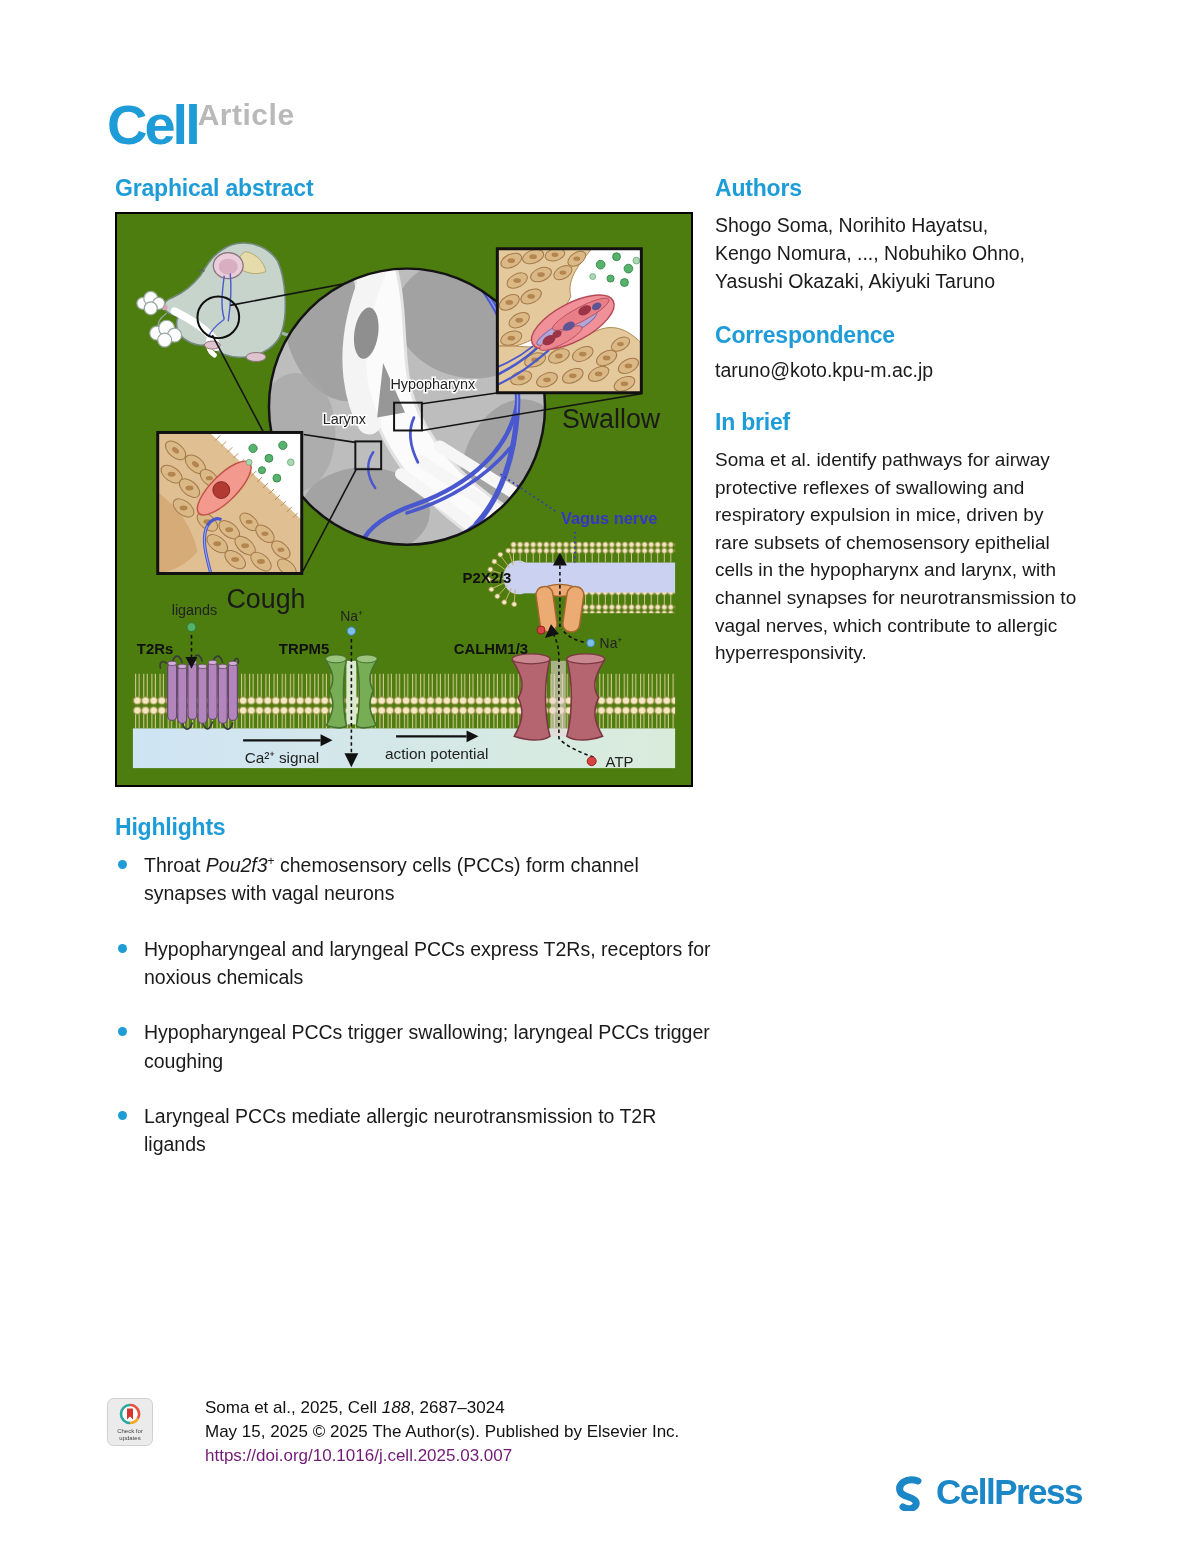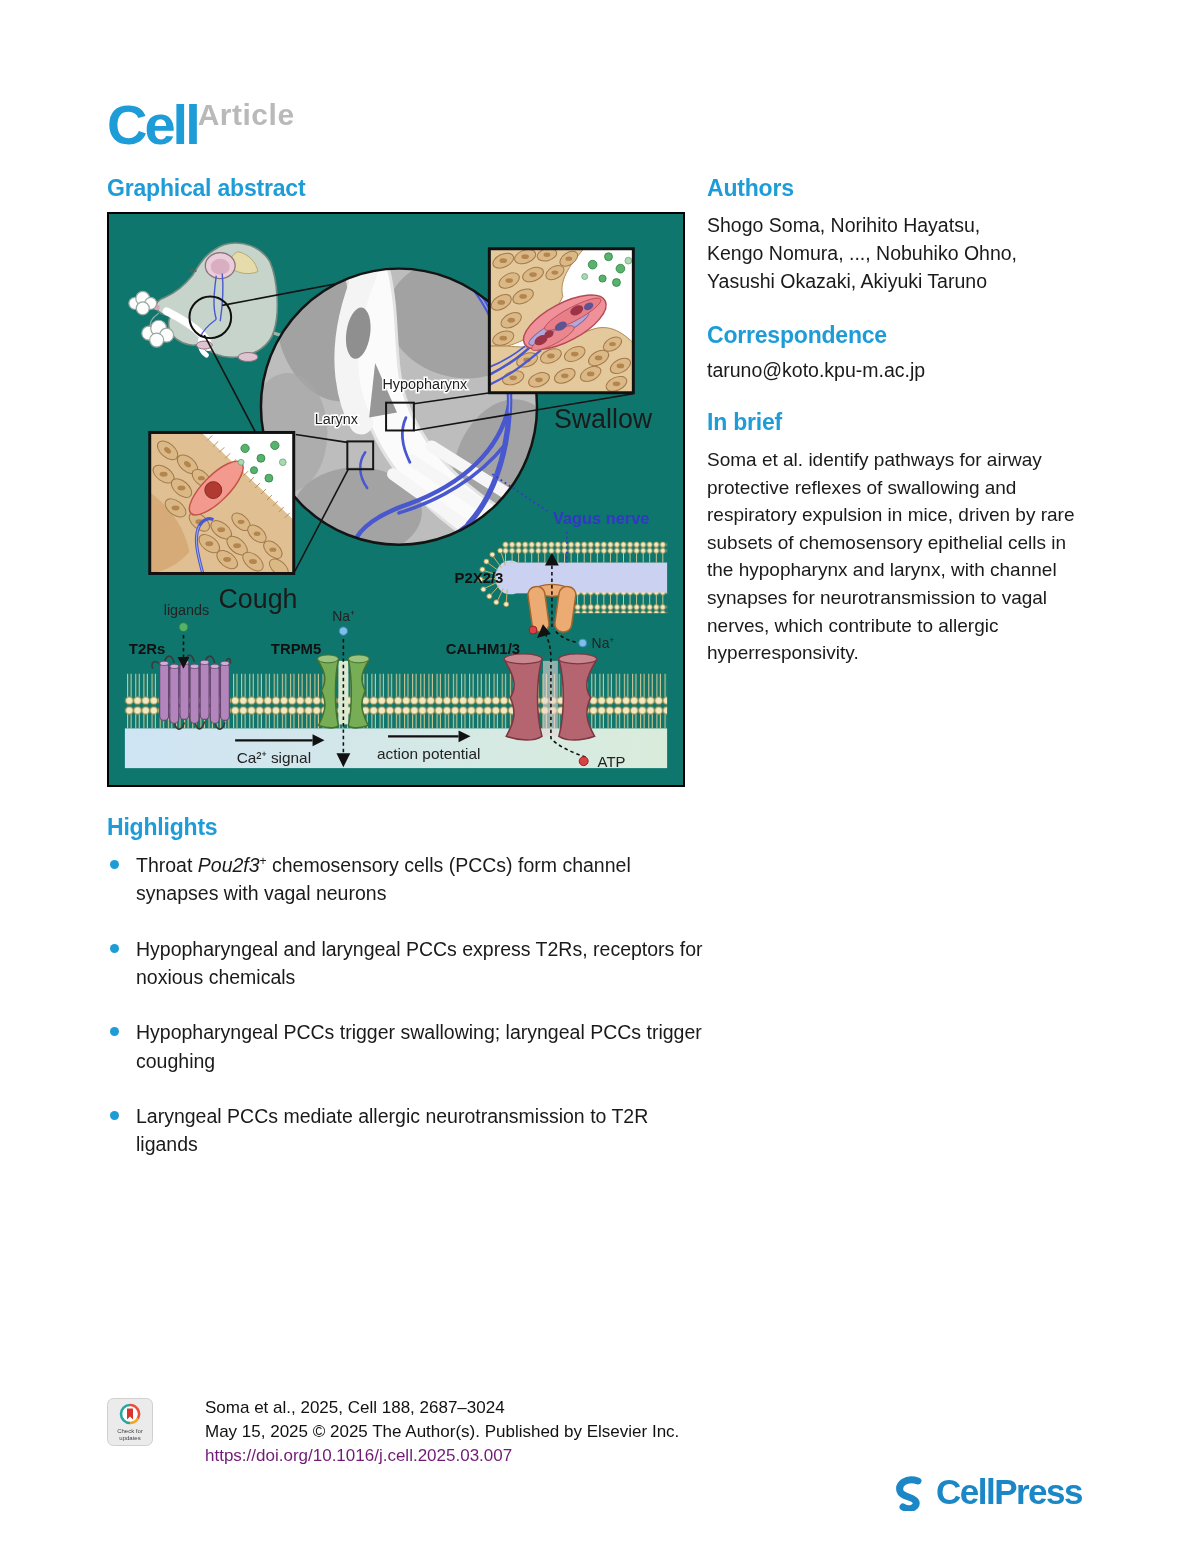--- a/index.html
+++ b/index.html
@@ -2,39 +2,39 @@
 <html><head>
 <meta charset="utf-8">
 <style>
   html,body{margin:0;padding:0;background:#fff;}
   body{width:1200px;height:1557px;position:relative;font-family:"Liberation Sans",sans-serif;color:#1a1a1a;overflow:hidden;}
   .page{position:absolute;left:107px;top:0;width:973px;}
   .masthead{display:flex;justify-content:flex-start;align-items:flex-start;padding-top:98px;}
   .cell-logo{font-size:56px;font-weight:bold;color:#1e9cd7;letter-spacing:-3px;line-height:0.95;}
   .article-label{font-size:30px;font-weight:bold;color:#b9b9b9;letter-spacing:0.5px;}
   h1.title{font-size:34px;line-height:1.22;font-weight:bold;color:#121212;letter-spacing:-0.4px;margin:30px 0 0 0;width:930px;}
-  .columns{display:flex;margin-top:24px;}
+  .columns{display:flex;margin-top:24px;margin-left:8px;}
   .col-left{width:578px;}
   .col-right{width:373px;margin-left:22px;}
   h2.sec{color:#1e9cd7;font-size:23px;font-weight:bold;margin:0 0 10px 0;letter-spacing:-0.2px;}
-  .ga-box{width:578px;height:575px;border:2px solid #000;box-sizing:border-box;background:#0f766e;}
+  .ga-box{width:578px;height:575px;border:2px solid #000;box-sizing:border-box;background:#4d7c0f;}
   .authors-block div{font-size:19.5px;line-height:1.42;}
   .corr-block{margin-top:27px;}
   .corr-block .email{font-size:19.5px;}
   .brief-block{margin-top:27px;}
   .brief-block p{font-size:19px;line-height:1.45;margin:0;}
   .highlights{margin-top:27px;width:600px;}
   .hl-item{position:relative;padding-left:29px;font-size:19.5px;line-height:1.45;margin-bottom:27px;width:575px;}
   .hl-item .dot{position:absolute;left:3px;top:9px;width:9px;height:9px;border-radius:50%;background:#1e9cd7;}
   .hl-item i{font-style:italic;}
   .hl-item sup{font-size:12px;vertical-align:super;line-height:0;}
   .footer{position:absolute;left:107px;top:1396px;display:flex;align-items:flex-start;}
   .badge{width:46px;height:48px;margin-top:2px;}
   .foot-text{margin-left:52px;font-size:17px;line-height:1.4;color:#111;}
-  .foot-text .vol{text-align:right;}
+  .foot-text .vol{font-style:italic;text-align:right;}
   .doi{color:#701a75;text-decoration:none;text-align:right;}
   .cellpress{position:absolute;right:118px;top:1424px;display:flex;align-items:center;margin-top:48px;}
   .cp-text{font-size:35px;font-weight:bold;color:#1b87c6;letter-spacing:-1.5px;margin-left:7px;}
   svg text{font-family:"Liberation Sans",sans-serif;}
 </style>
 </head>
 <body>
 
 <div class="page">
 

